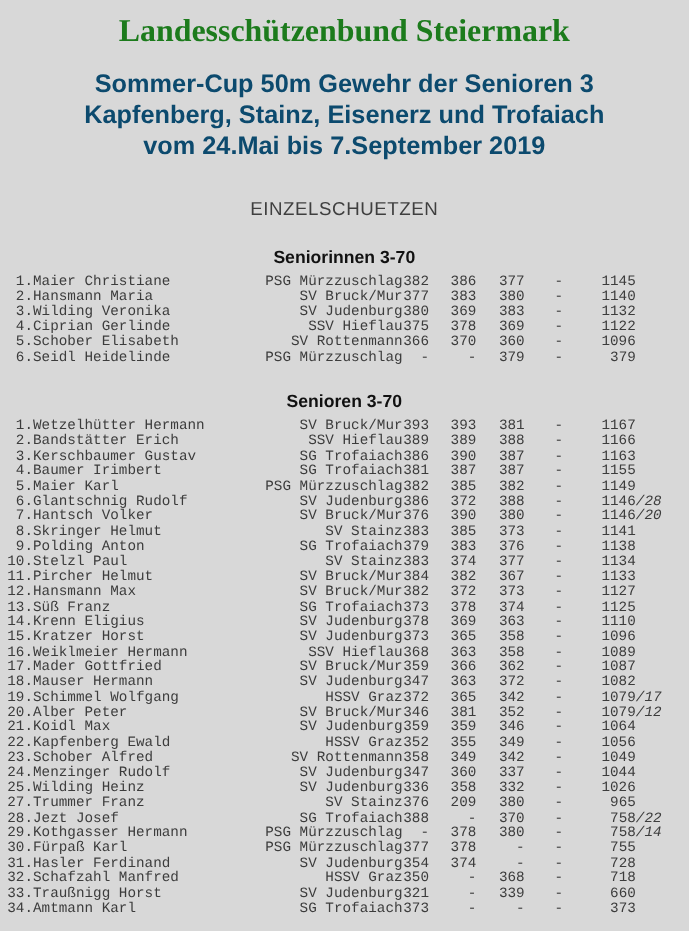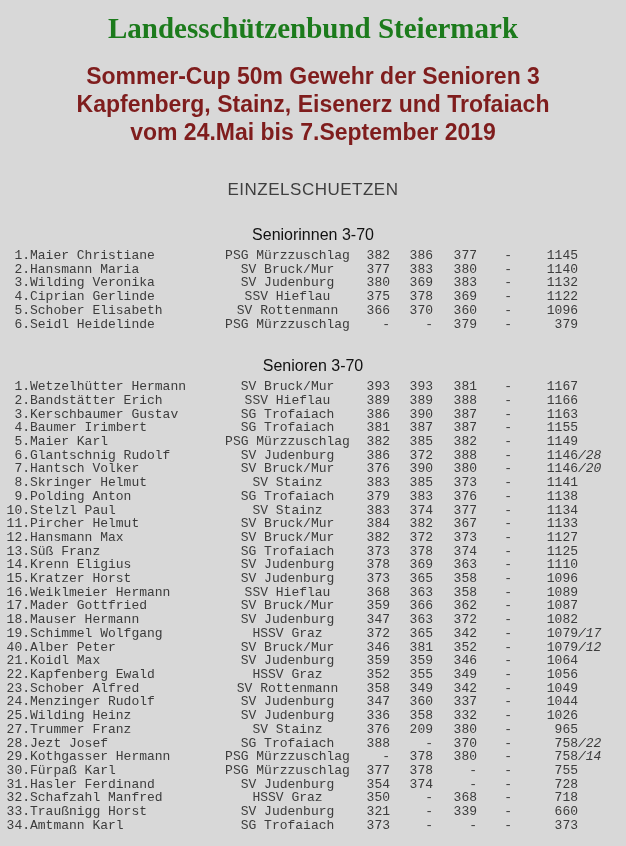--- a/index.html
+++ b/index.html
@@ -21,37 +21,37 @@
     font-size: 29px;
     line-height: 33px;
     color: #1c7b1c;
   }
   .subtitle-block {
     margin-top: 17px;
     text-align: center;
     font-weight: bold;
     font-size: 23px;
     line-height: 28px;
-    color: #7f1d1d;
+    color: #0c4a6e;
   }
   .list-heading {
     margin-top: 34px;
     text-align: center;
     font-weight: normal;
     font-size: 17px;
     line-height: 20px;
     color: #3f3f3f;
     letter-spacing: 0.5px;
   }
   .section {
     margin-top: 25px;
   }
   .section-heading {
     text-align: center;
-    font-weight: normal;
+    font-weight: bold;
     font-size: 16px;
     line-height: 19px;
     color: #111111;
   }
   table.results {
     margin-top: 5px;
     width: 626px;
     border-collapse: collapse;
     table-layout: fixed;
     font-family: "Liberation Mono", "DejaVu Sans Mono", monospace;
@@ -59,21 +59,21 @@
     color: #3c3c3c;
   }
   table.results td {
     padding: 0;
     line-height: 13.7px;
     white-space: nowrap;
     overflow: visible;
   }
   td.cell-rank  { text-align: right; }
   td.cell-name  { text-align: left; padding-left: 5px; }
-  td.cell-club  { text-align: center; }
+  td.cell-club  { text-align: right; }
   td.cell-num   { text-align: right; }
   td.cell-total { text-align: right; }
   td.cell-extra { text-align: left; padding-left: 5px; font-style: italic; }
   col.c-rank  { width: 30px; }
   col.c-name  { width: 179px; }
   col.c-club  { width: 157px; }
   col.c-s1    { width: 24px; }
   col.c-s2    { width: 43px; }
   col.c-s3    { width: 44px; }
   col.c-s4    { width: 35px; }
@@ -399,21 +399,21 @@
               <td class="cell-name">Schimmel Wolfgang</td>
               <td class="cell-club">HSSV Graz</td>
               <td class="cell-num">372</td>
               <td class="cell-num">365</td>
               <td class="cell-num">342</td>
               <td class="cell-num">-</td>
               <td class="cell-total">1079</td>
               <td class="cell-extra">/17</td>
             </tr>
             <tr>
-              <td class="cell-rank">40.</td>
+              <td class="cell-rank">20.</td>
               <td class="cell-name">Alber Peter</td>
               <td class="cell-club">SV Bruck/Mur</td>
               <td class="cell-num">346</td>
               <td class="cell-num">381</td>
               <td class="cell-num">352</td>
               <td class="cell-num">-</td>
               <td class="cell-total">1079</td>
               <td class="cell-extra">/12</td>
             </tr>
             <tr>

